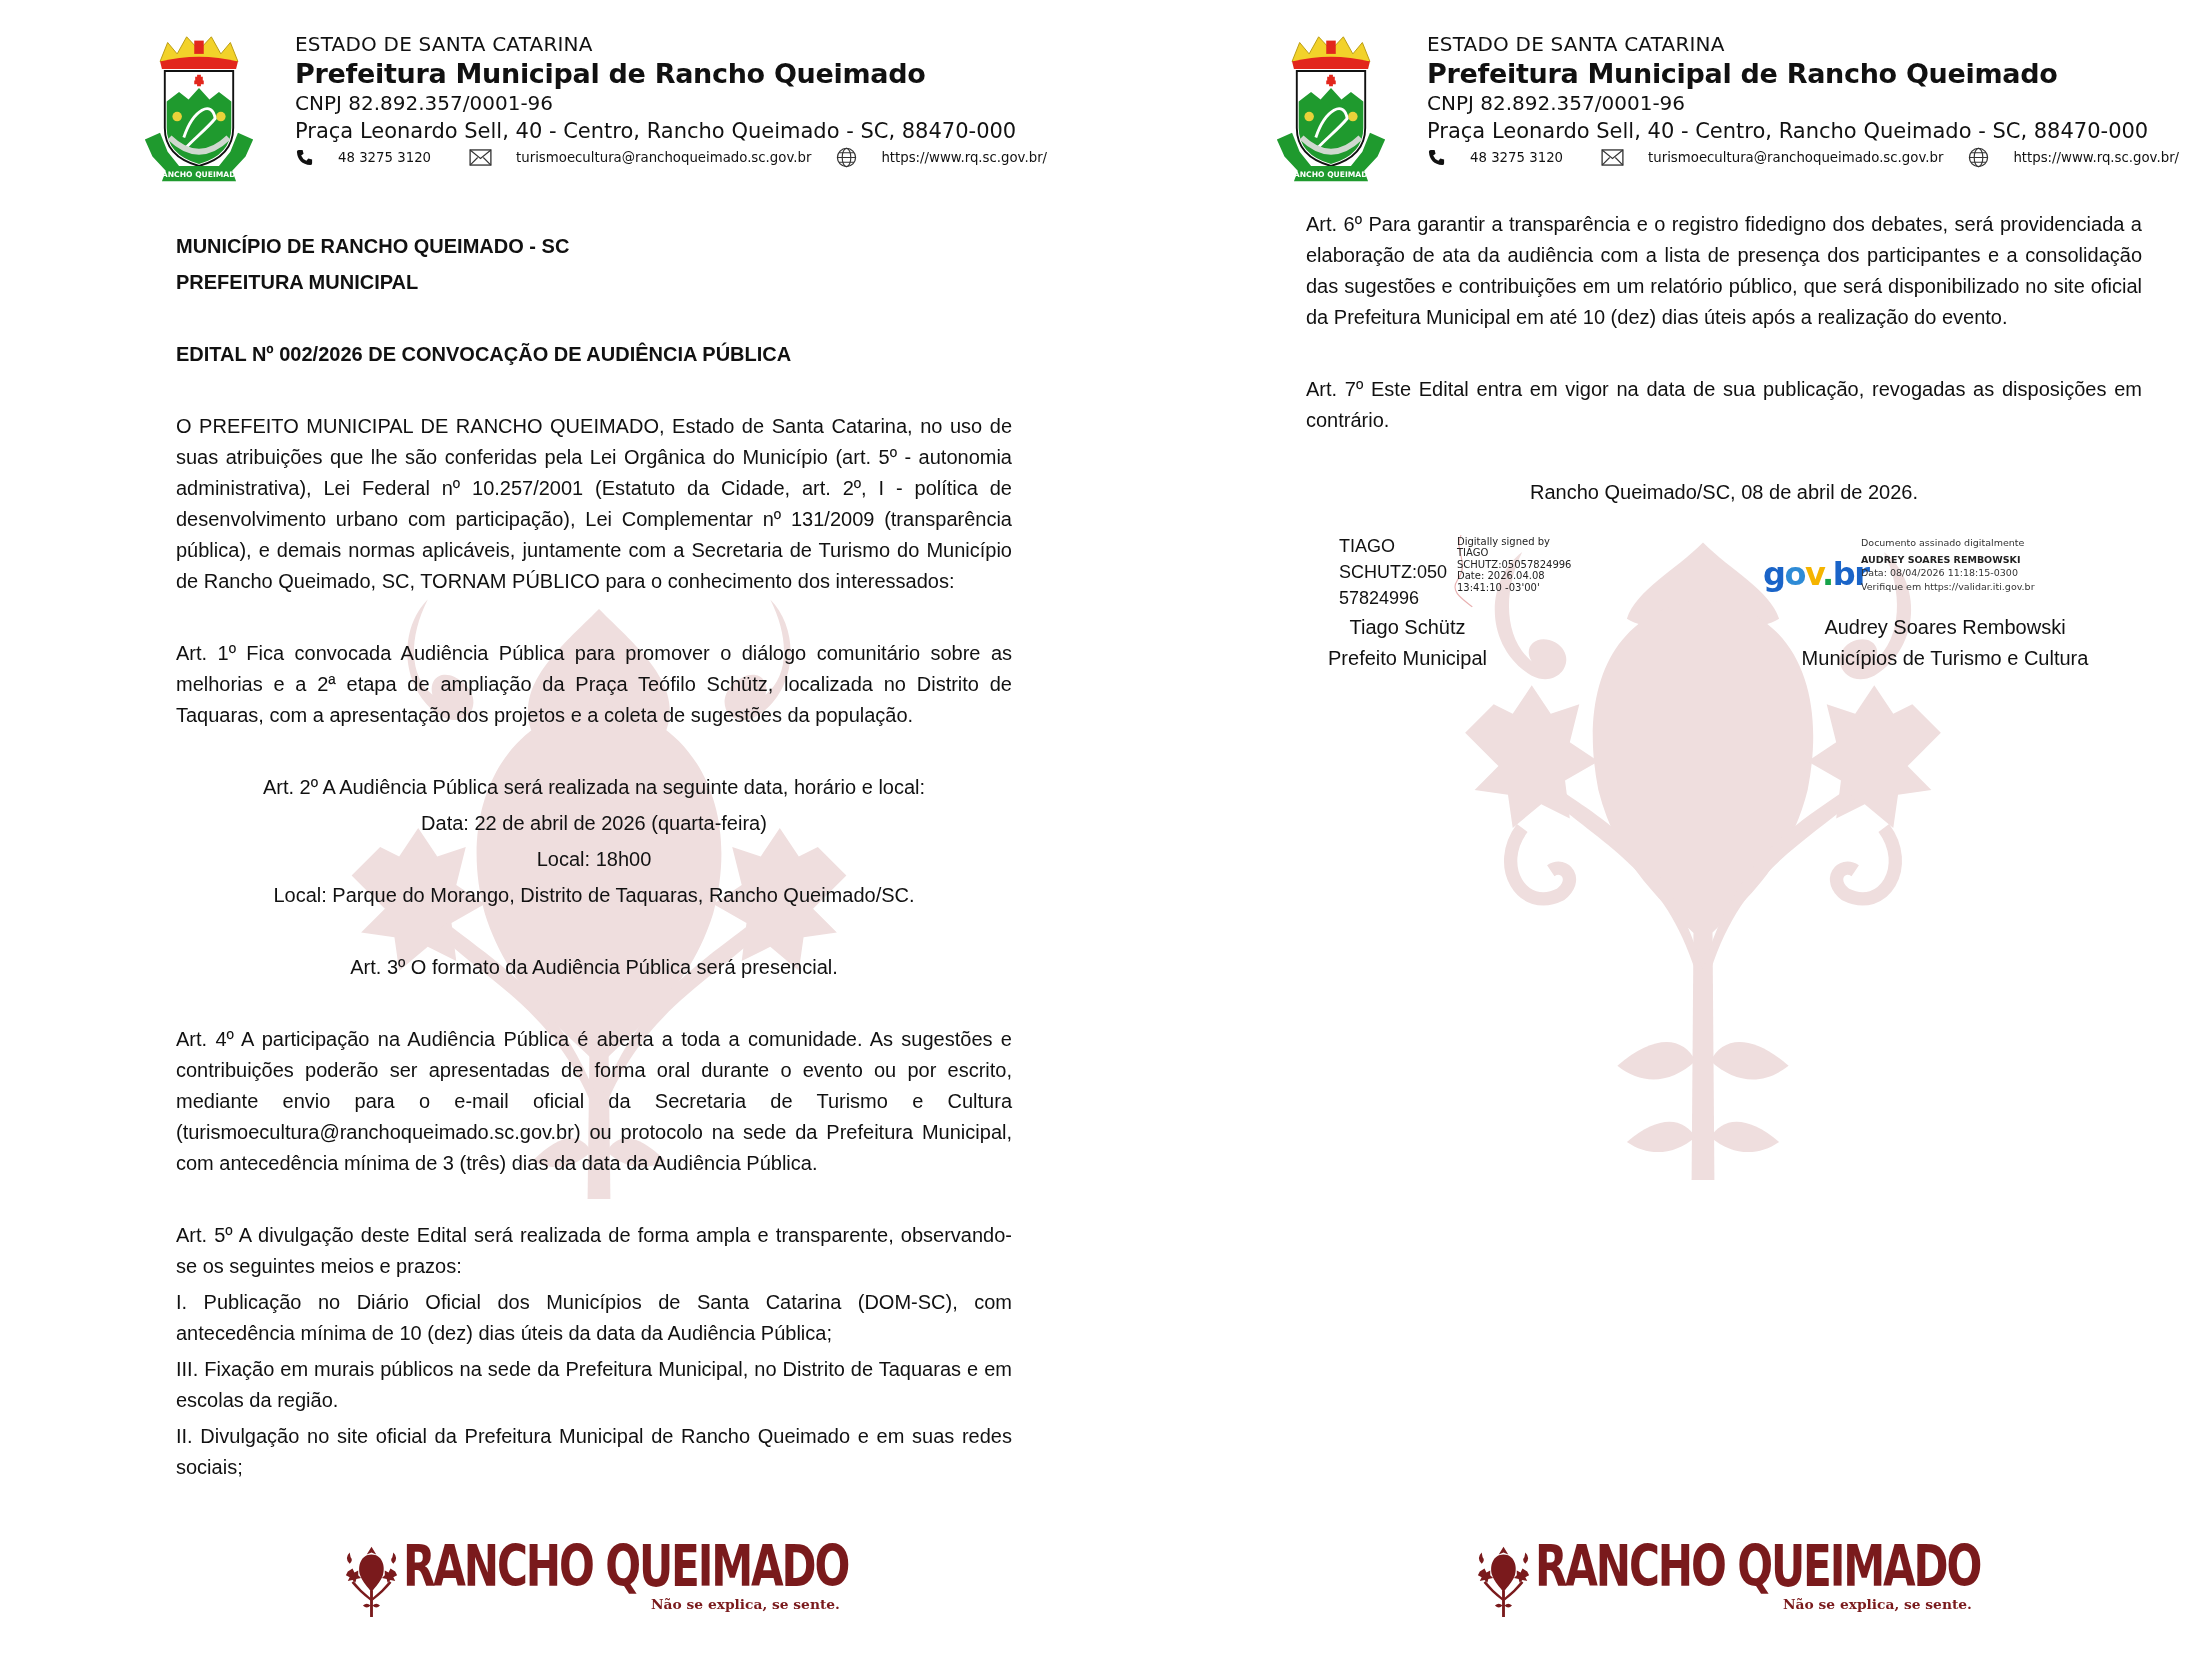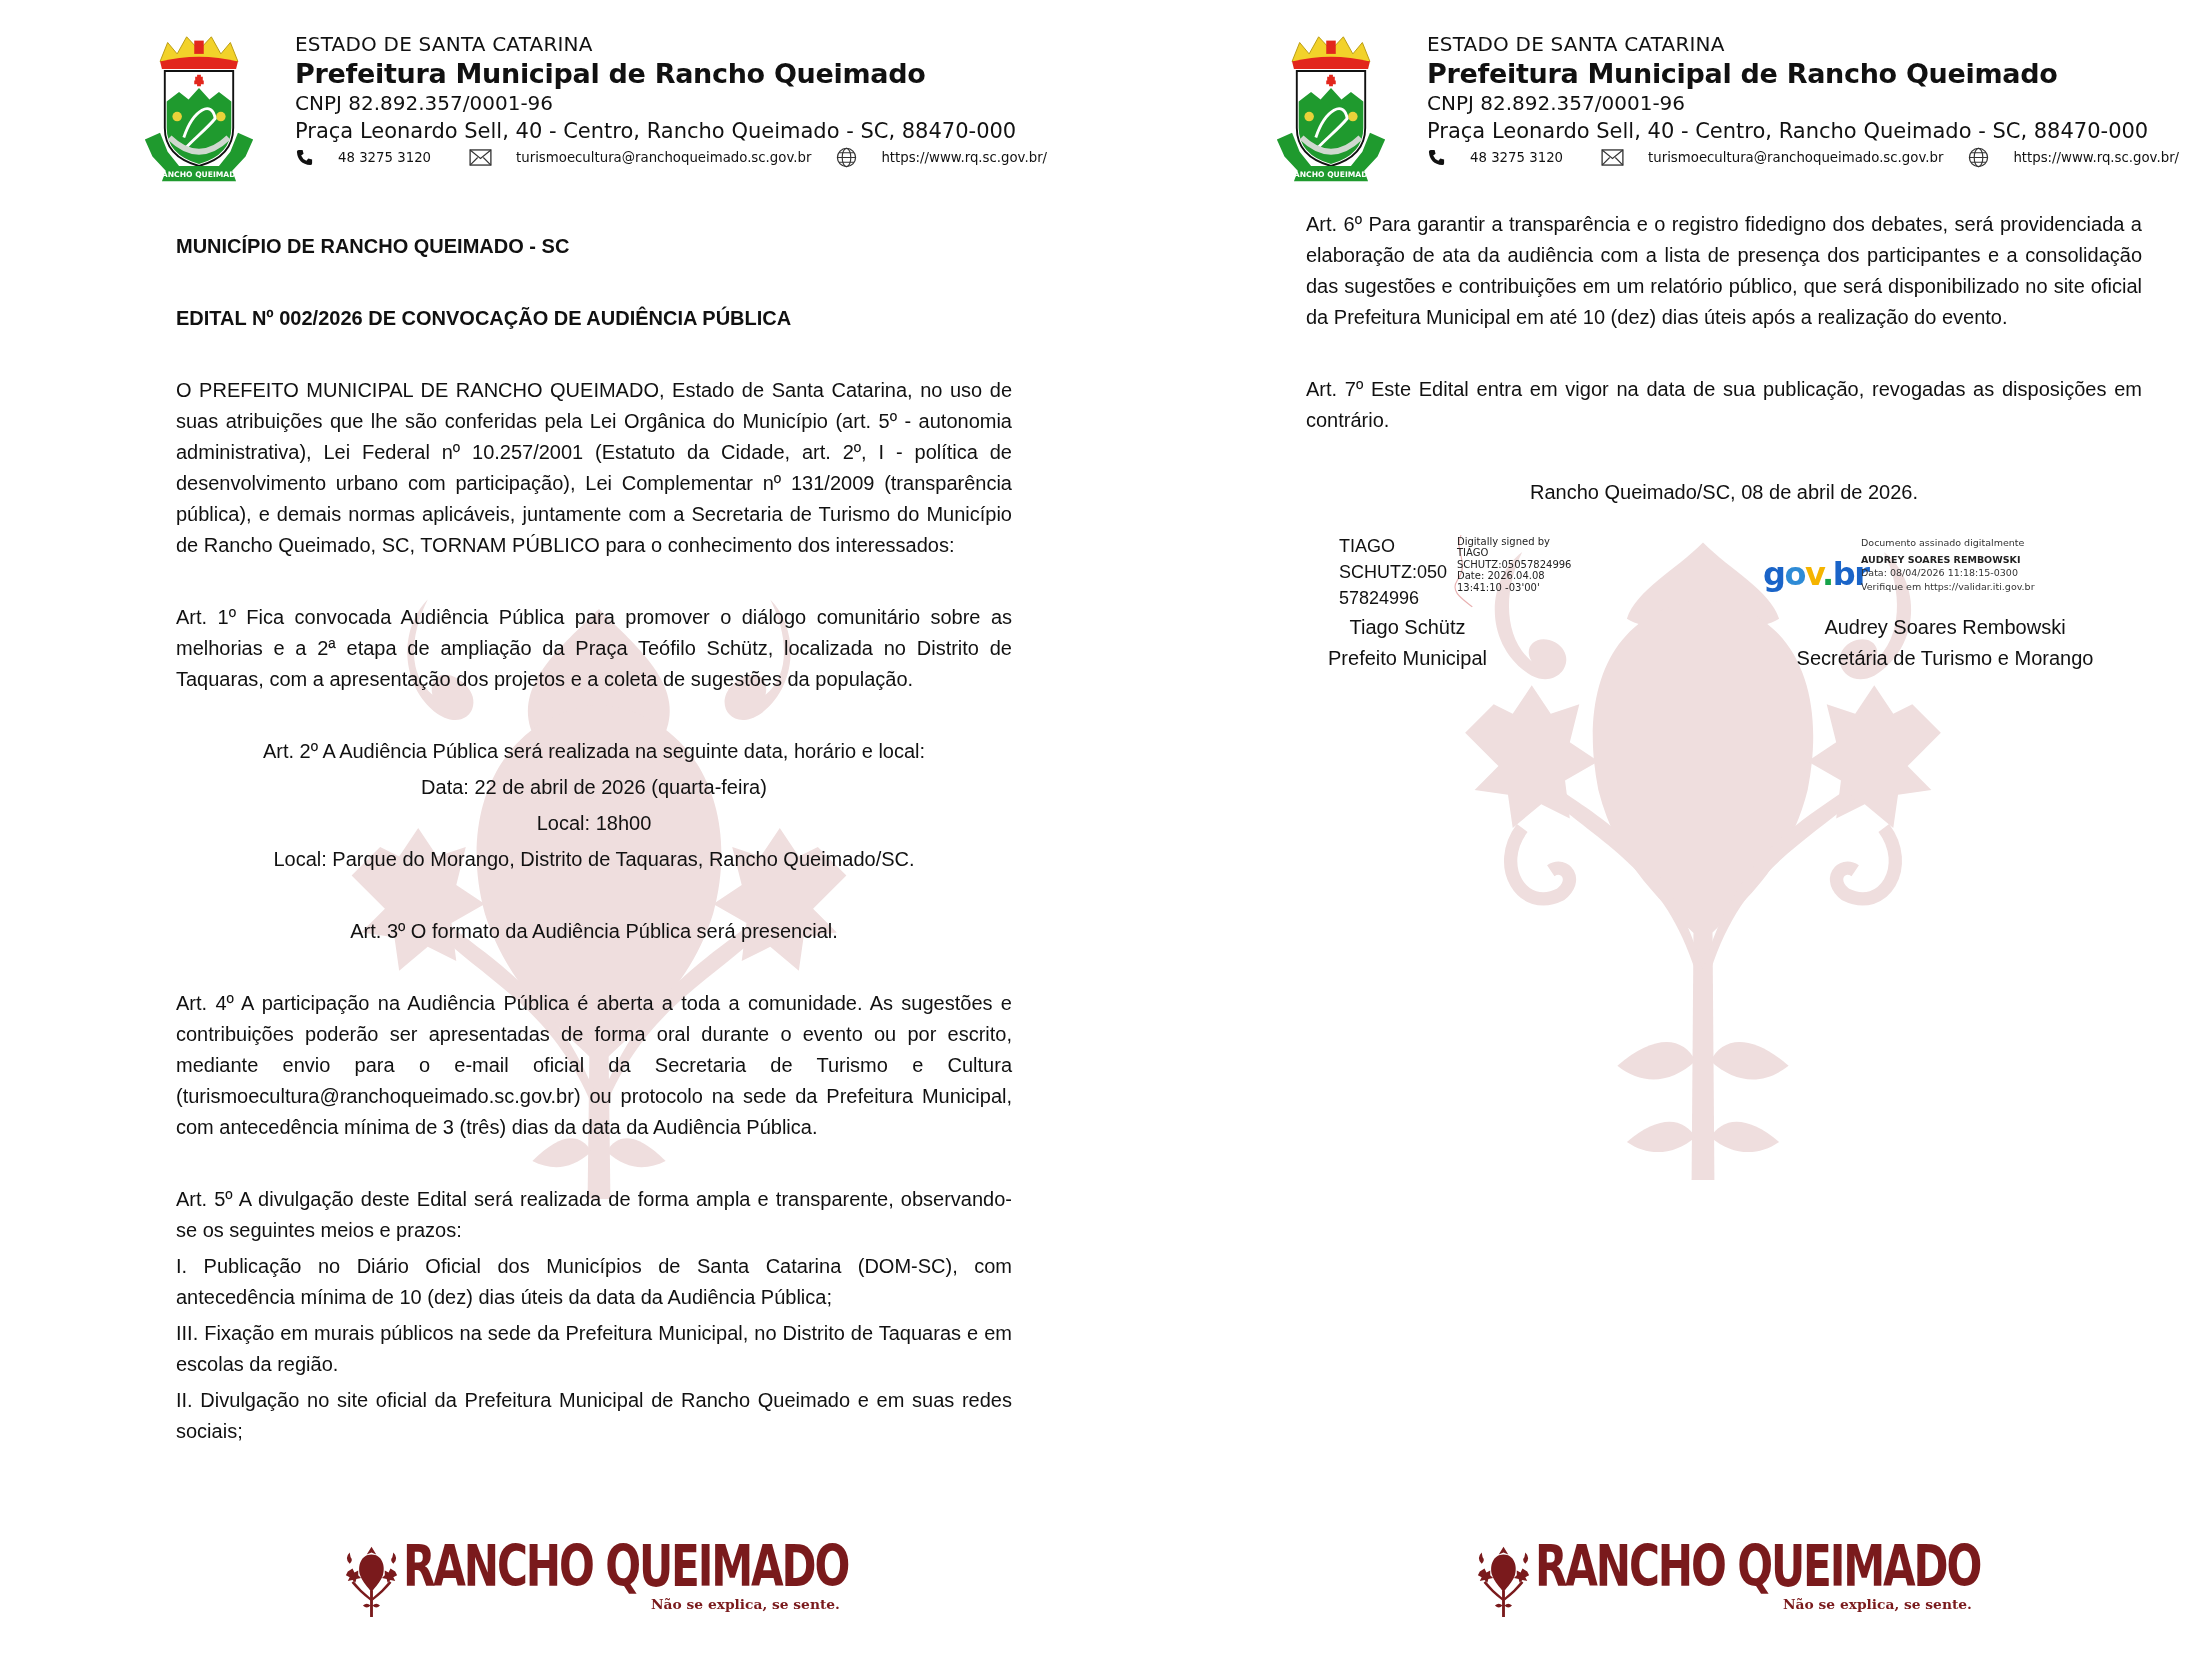--- a/index.html
+++ b/index.html
@@ -128,20 +128,21 @@
               <path d="M1.5 11 H20.5 M3 6 H19 M3 16 H19" stroke="#333" stroke-width="1.1"></path>
             </svg>
           <span>https://www.rq.sc.gov.br/</span>
         </span>
       </div>
     </div>
   </div>
 
   <div class="content">
     <p class="center-bold">MUNICÍPIO DE RANCHO QUEIMADO - SC</p>
+    <p class="center-bold">PREFEITURA MUNICIPAL</p>
     <div class="gap"></div>
     <p class="center-bold">EDITAL Nº 002/2026 DE CONVOCAÇÃO DE AUDIÊNCIA PÚBLICA</p>
     <div class="gap"></div>
     <p>O PREFEITO MUNICIPAL DE RANCHO QUEIMADO, Estado de Santa Catarina, no uso de suas atribuições que lhe são conferidas pela Lei Orgânica do Município (art. 5º - autonomia administrativa), Lei Federal nº 10.257/2001 (Estatuto da Cidade, art. 2º, I - política de desenvolvimento urbano com participação), Lei Complementar nº 131/2009 (transparência pública), e demais normas aplicáveis, juntamente com a Secretaria de Turismo do Município de Rancho Queimado, SC, TORNAM PÚBLICO para o conhecimento dos interessados:</p>
     <div class="gap"></div>
     <p>Art. 1º Fica convocada Audiência Pública para promover o diálogo comunitário sobre as melhorias e a 2ª etapa de ampliação da Praça Teófilo Schütz, localizada no Distrito de Taquaras, com a apresentação dos projetos e a coleta de sugestões da população.</p>
     <div class="gap"></div>
     <p class="ln">Art. 2º A Audiência Pública será realizada na seguinte data, horário e local:</p>
     <p class="ln">Data: 22 de abril de 2026 (quarta-feira)</p>
     <p class="ln">Local: 18h00</p>
@@ -282,21 +283,21 @@
         <div>Verifique em https://validar.iti.gov.br</div>
       </div>
     </div>
 
     <div class="sig-caption left">
       <div>Tiago Schütz</div>
       <div>Prefeito Municipal</div>
     </div>
     <div class="sig-caption right">
       <div>Audrey Soares Rembowski</div>
-      <div>Secretária de Turismo e Morango</div>
+      <div>Municípios de Turismo e Cultura</div>
     </div>
   </div>
 
   <div class="footer">
     <svg class="footer-icon" viewBox="0 0 62 78">
       <g fill="#7a1a1c">
         <path d="M31 4 L26 12 L31 10 L36 12Z"></path>
         <path d="M31 12 C20 12 16 24 19 34 C22 42 27 46 31 52 C35 46 40 42 43 34 C46 24 42 12 31 12Z"></path>
         <rect x="29.5" y="50" width="3" height="28"></rect>
         <path d="M6 30 L11 27 L13 31 L17 29 L17 34 L20 37 L15 38 L14 42 L11 39 L6 40 L8 36 L4 34Z"></path>

